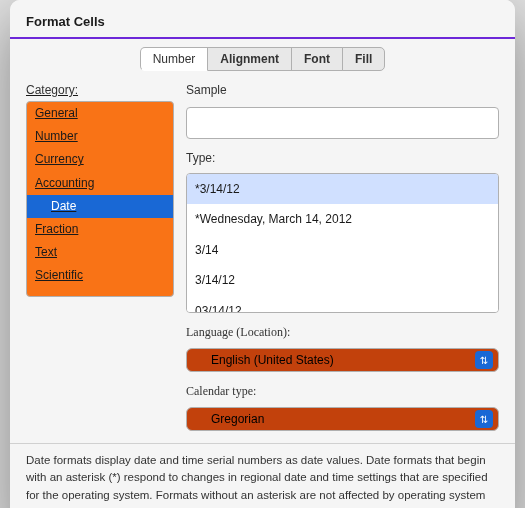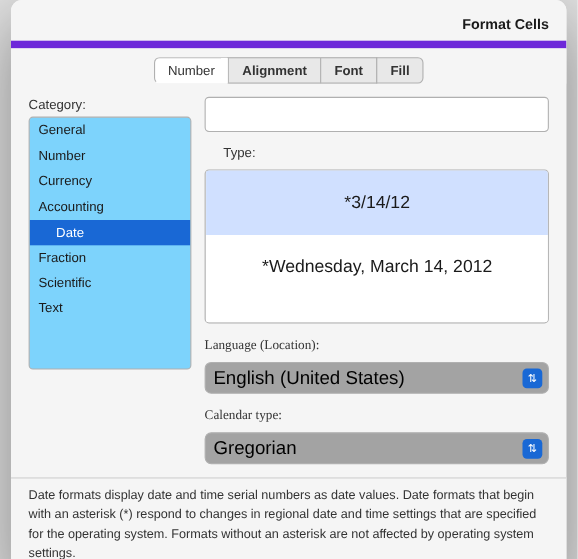--- a/index.html
+++ b/index.html
@@ -17,26 +17,26 @@
       background: #f5f5f5;
       border-radius: 10px;
       box-shadow: 0 20px 60px rgba(0,0,0,0.4);
       width: 505px;
       min-height: 490px;
       display: flex;
       flex-direction: column;
       overflow: hidden;
     }
     .title-bar {
-      text-align: right;
+      text-align: left;
       padding: 14px 16px 8px;
       font-size: 13px;
       font-weight: 600;
       background: #f5f5f5;
-      border-bottom: 7px solid #6d28d9;
+      border-bottom: 2px solid #6d28d9;
     }
     .tabs {
       display: flex;
       flex-direction: row;
       justify-content: center;
       gap: 0;
       padding: 8px 16px 0;
       background: #f5f5f5;
     }
     .tab {
@@ -65,32 +65,33 @@
     .content {
       display: flex;
       flex-direction: row;
       padding: 12px 16px;
       gap: 12px;
       flex: 1;
     }
     .left-panel {
       width: 148px;
       flex-shrink: 0;
+      text-decoration: underline;
     }
     .category-label {
       font-size: 12px;
       margin-bottom: 4px;
       color: #333;
     }
     .category-list {
       border: 1px solid #b0b0b0;
       border-radius: 4px;
-      background: #7dd3fc;
+      background: #f97316;
       overflow-y: auto;
-      height: 230px;
+      height: 196px;
     }
     .category-item {
       padding: 2px 8px;
       font-size: 12px;
       cursor: pointer;
       line-height: 1.6;
     }
     .category-item.selected {
       background: #1968d5;
       color: white;
@@ -112,35 +113,33 @@
       border-radius: 4px;
       background: white;
       height: 32px;
       padding: 4px 8px;
       font-size: 12px;
     }
     .type-label {
       font-size: 12px;
       color: #333;
       margin-top: 4px;
-      margin-left: 17px;
     }
     .type-list {
       border: 1px solid #b0b0b0;
       border-radius: 4px;
       background: white;
       overflow-y: scroll;
       height: 140px;
     }
     .type-item {
-      padding: 16px 8px;
-      font-size: 16px;
+      padding: 5px 8px;
+      font-size: 12px;
       cursor: pointer;
       line-height: 1.7;
-      text-align: center;
     }
     .type-item.selected {
       background: #d0e0ff;
     }
     .type-item:first-child.selected {
       background: #d0e0ff;
     }
     .dropdown-label {
       font-size: 12px;
       color: #333;
@@ -149,23 +148,23 @@
     }
     .dropdown-wrapper {
       position: relative;
     }
     .dropdown {
       width: 100%;
       appearance: none;
       -webkit-appearance: none;
       border: 1px solid #b0b0b0;
       border-radius: 6px;
-      background: #a3a3a3;
-      padding: 4px 28px 4px 7px;
-      font-size: 17px;
+      background: #c2410c;
+      padding: 4px 28px 4px 24px;
+      font-size: 12px;
       cursor: pointer;
     }
     .dropdown-arrow {
       position: absolute;
       right: 6px;
       top: 50%;
       transform: translateY(-50%);
       width: 18px;
       height: 18px;
       background: #1968d5;
@@ -209,27 +208,28 @@
 
     <div class="left-panel">
       <div class="category-label">Category:</div>
       <div class="category-list">
         <div class="category-item">General</div>
         <div class="category-item">Number</div>
         <div class="category-item">Currency</div>
         <div class="category-item">Accounting</div>
         <div class="category-item selected">Date</div>
         <div class="category-item">Fraction</div>
+        <div class="category-item">Text</div>
         <div class="category-item">Scientific</div>
-        <div class="category-item">Text</div>
 
       </div>
     </div>
 
     <div class="right-panel">
+      <div class="sample-label">Sample</div>
       <div class="sample-box"></div>
 
       <div class="type-label">Type:</div>
       <div class="type-list">
         <div class="type-item selected">*3/14/12</div>
         <div class="type-item">*Wednesday, March 14, 2012</div>
         <div class="type-item">3/14</div>
         <div class="type-item">3/14/12</div>
         <div class="type-item">03/14/12</div>
 

